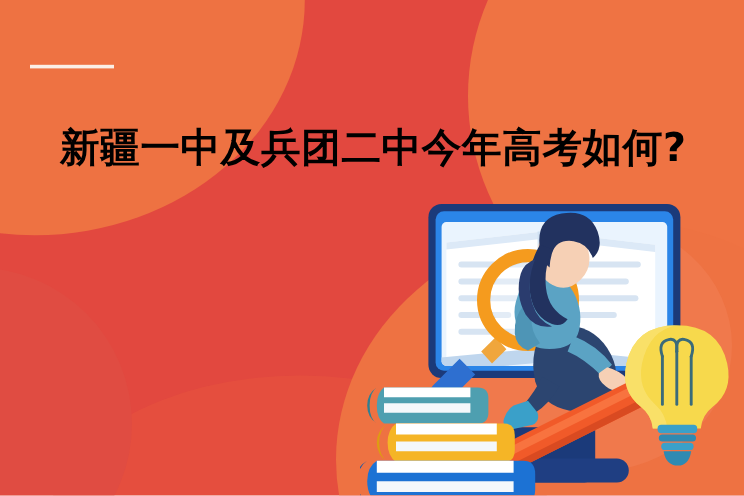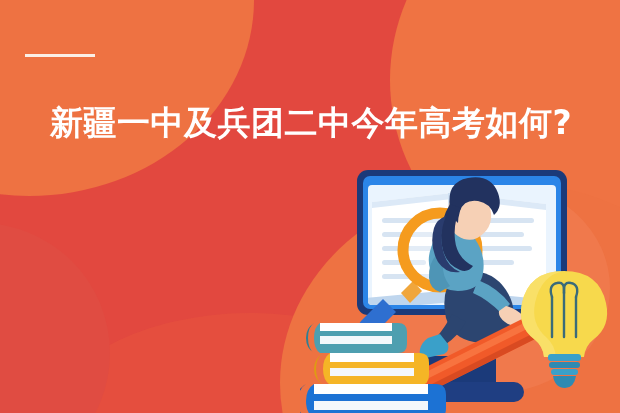--- a/index.html
+++ b/index.html
@@ -90,21 +90,21 @@
     background: #FBEFE6;
   }
   .headline {
     position: absolute;
     left: 50px;
     top: 102px;
     margin: 0;
     font-size: 33px;
     line-height: 42px;
     font-weight: bold;
-    color: #ffffff;
+    color: #000000;
     letter-spacing: .5px;
     white-space: nowrap;
     font-family: "DejaVu Sans", "Liberation Sans", sans-serif;
   }
 
   
   .illustration {
     position: absolute;
     left: 300px;
     top: 160px;

